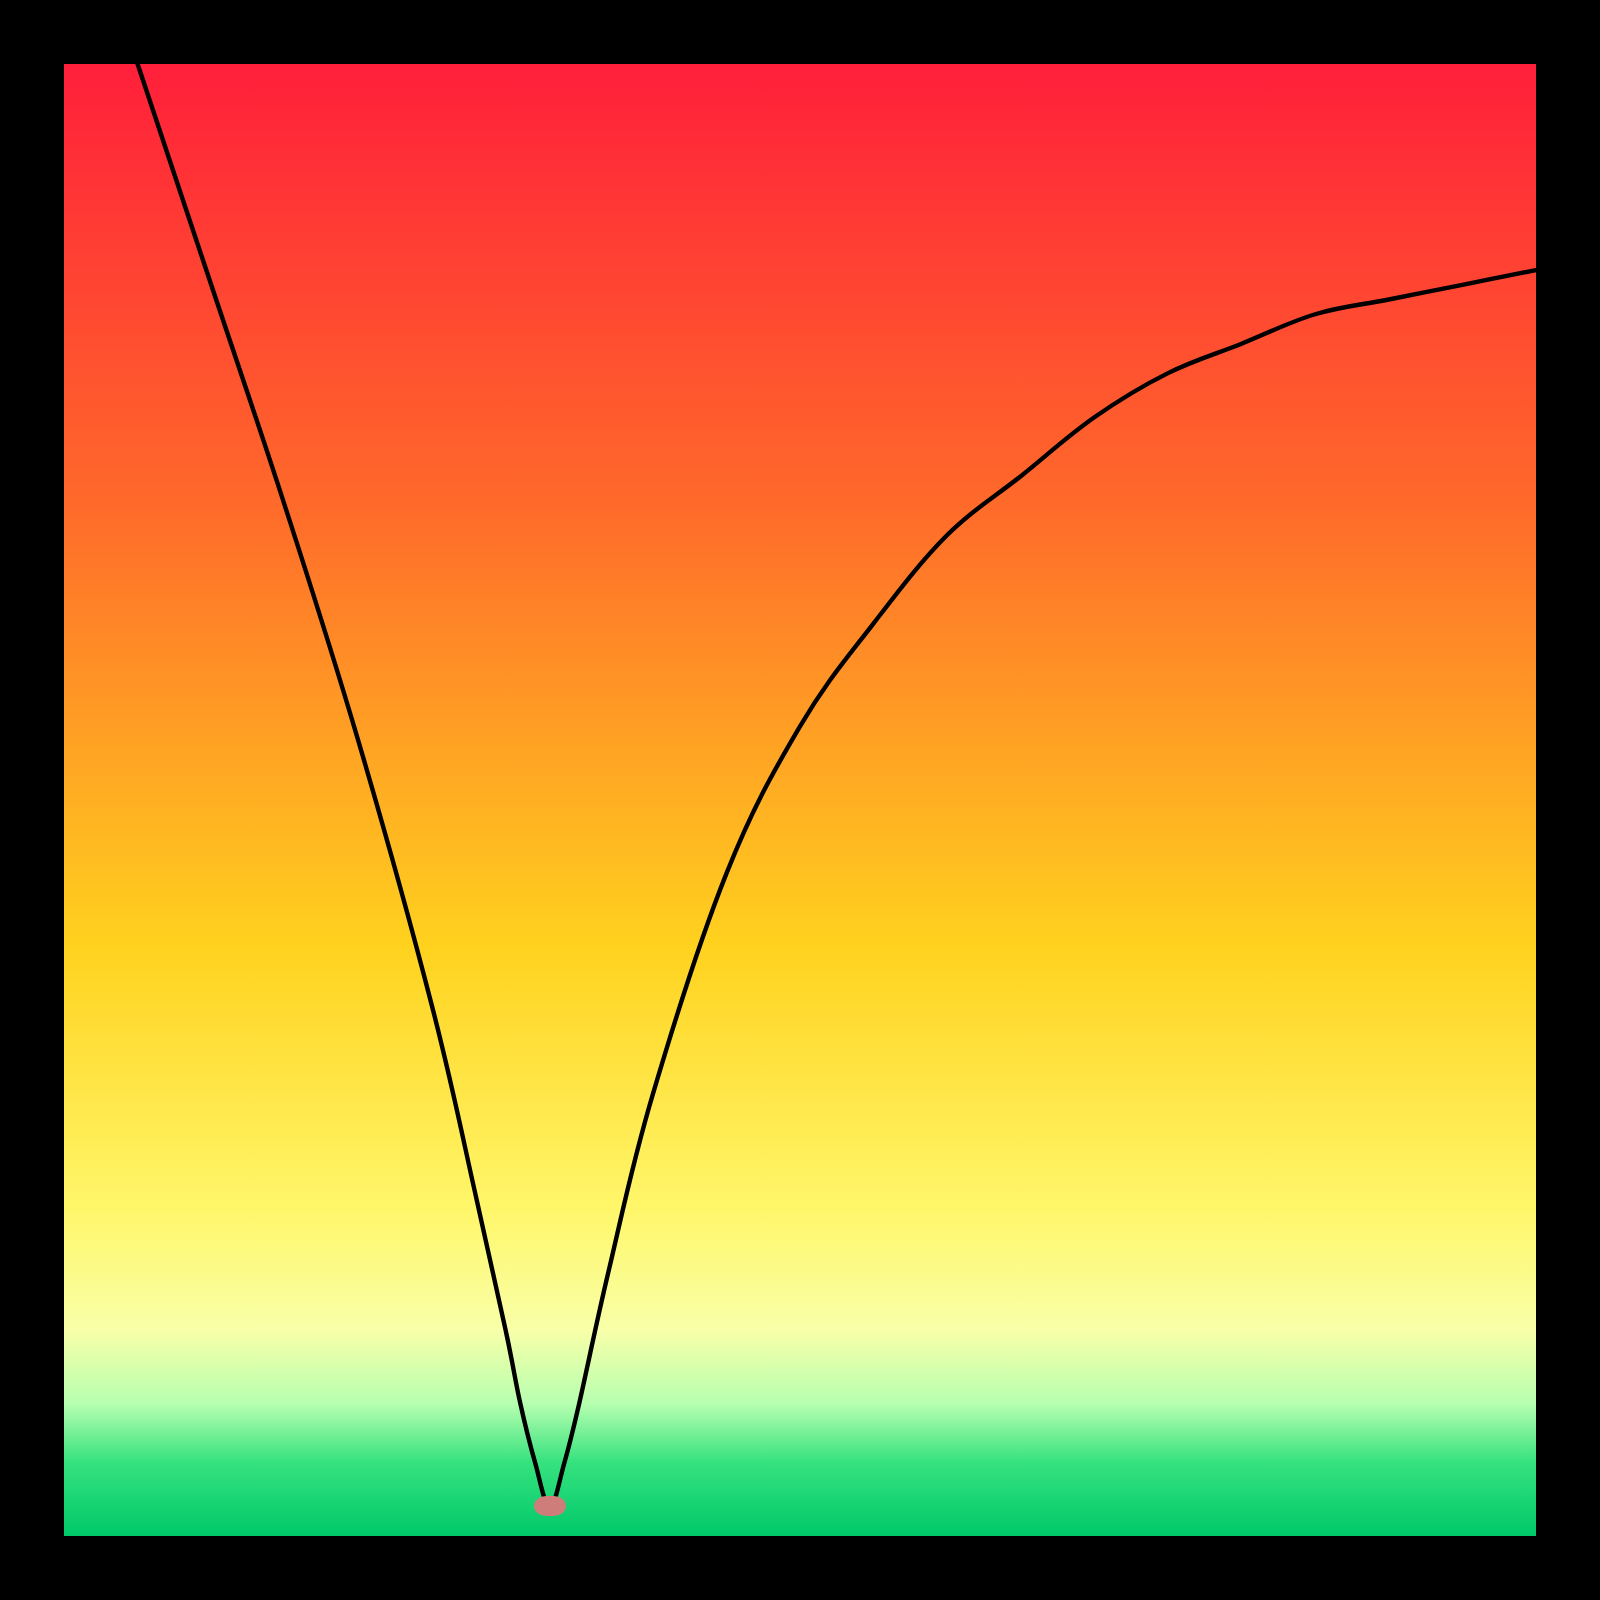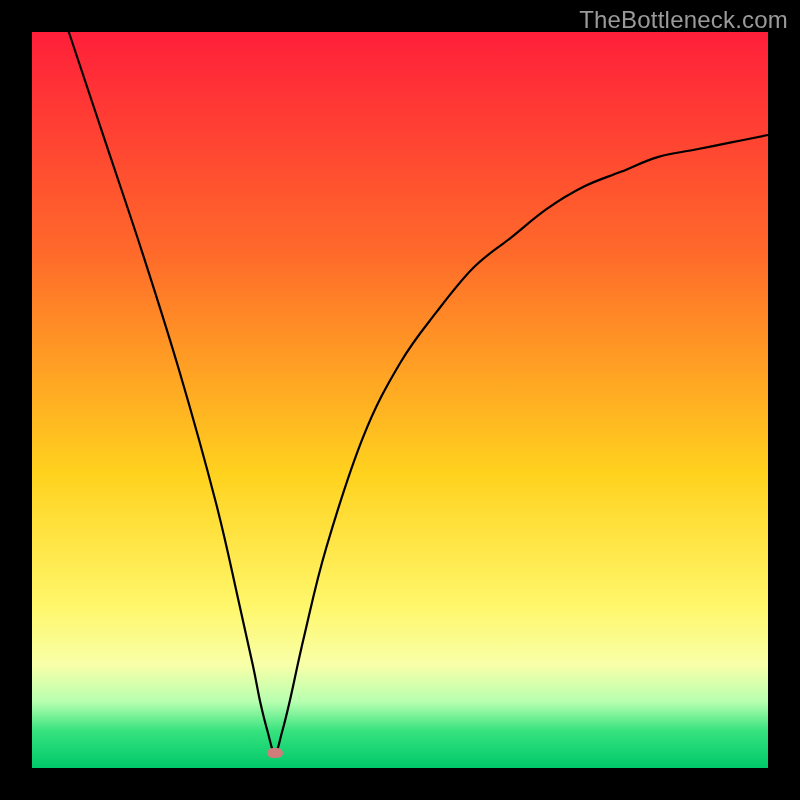--- a/index.html
+++ b/index.html
@@ -73,14 +73,13 @@
 </head>
 <body>
 
 <div class="frame">
   <div class="plot-area">
     <svg class="curve" viewBox="0 0 736 736" preserveAspectRatio="none">
       <path id="curve-path" d="M 36.80 0.00 C 43.42 19.87, 60.35 70.66, 73.60 110.40 C 86.85 150.14, 97.15 179.73, 110.40 220.80 C 123.65 261.87, 133.95 293.52, 147.20 338.56 C 160.45 383.60, 173.40 429.97, 184.00 471.04 C 194.60 512.11, 199.46 537.57, 206.08 566.72 C 212.70 595.87, 216.83 614.41, 220.80 632.96 C 224.77 651.51, 225.51 657.84, 228.16 669.76 C 230.81 681.68, 232.87 689.93, 235.52 699.20 C 238.17 708.47, 240.23 721.28, 242.88 721.28 C 245.53 721.28, 247.59 708.47, 250.24 699.20 C 252.89 689.93, 253.63 686.98, 257.60 669.76 C 261.57 652.54, 265.70 631.34, 272.32 603.52 C 278.94 575.70, 283.80 550.97, 294.40 515.20 C 305.00 479.43, 317.95 437.92, 331.20 404.80 C 344.45 371.68, 354.75 353.72, 368.00 331.20 C 381.25 308.68, 391.55 296.90, 404.80 279.68 C 418.05 262.46, 428.35 248.77, 441.60 235.52 C 454.85 222.27, 465.15 216.68, 478.40 206.08 C 491.65 195.48, 501.95 185.91, 515.20 176.64 C 528.45 167.37, 538.75 161.18, 552.00 154.56 C 565.25 147.94, 575.55 145.14, 588.80 139.84 C 602.05 134.54, 612.35 129.09, 625.60 125.12 C 638.85 121.15, 649.15 120.41, 662.40 117.76 C 675.65 115.11, 685.95 113.05, 699.20 110.40 C 712.45 107.75, 729.38 104.36, 736.00 103.04"></path>
     </svg>
     <div id="marker" class="marker" style="left: 242.88px; top: 721.28px;"></div>
   </div>
-  <div class="watermark">TheBottleneck.com</div>
 </div>
 
 </body></html>

